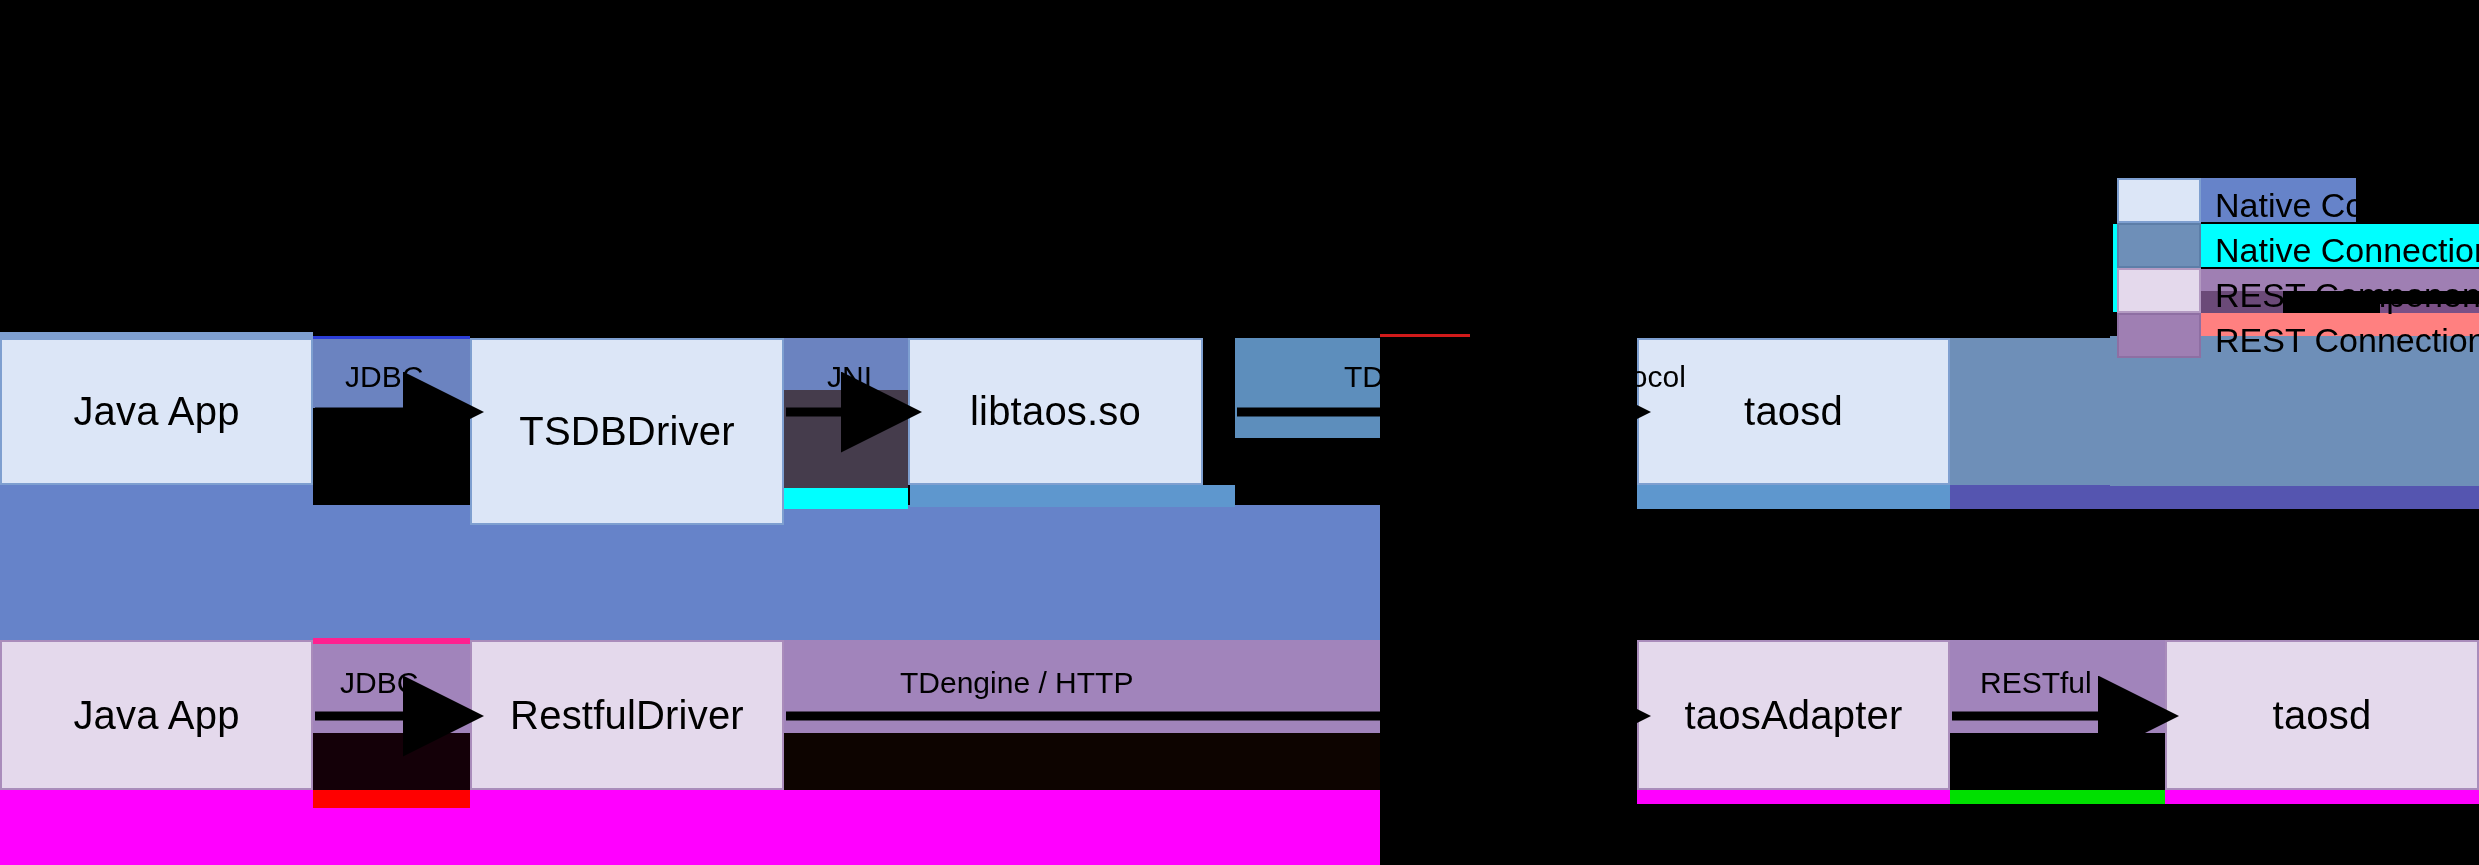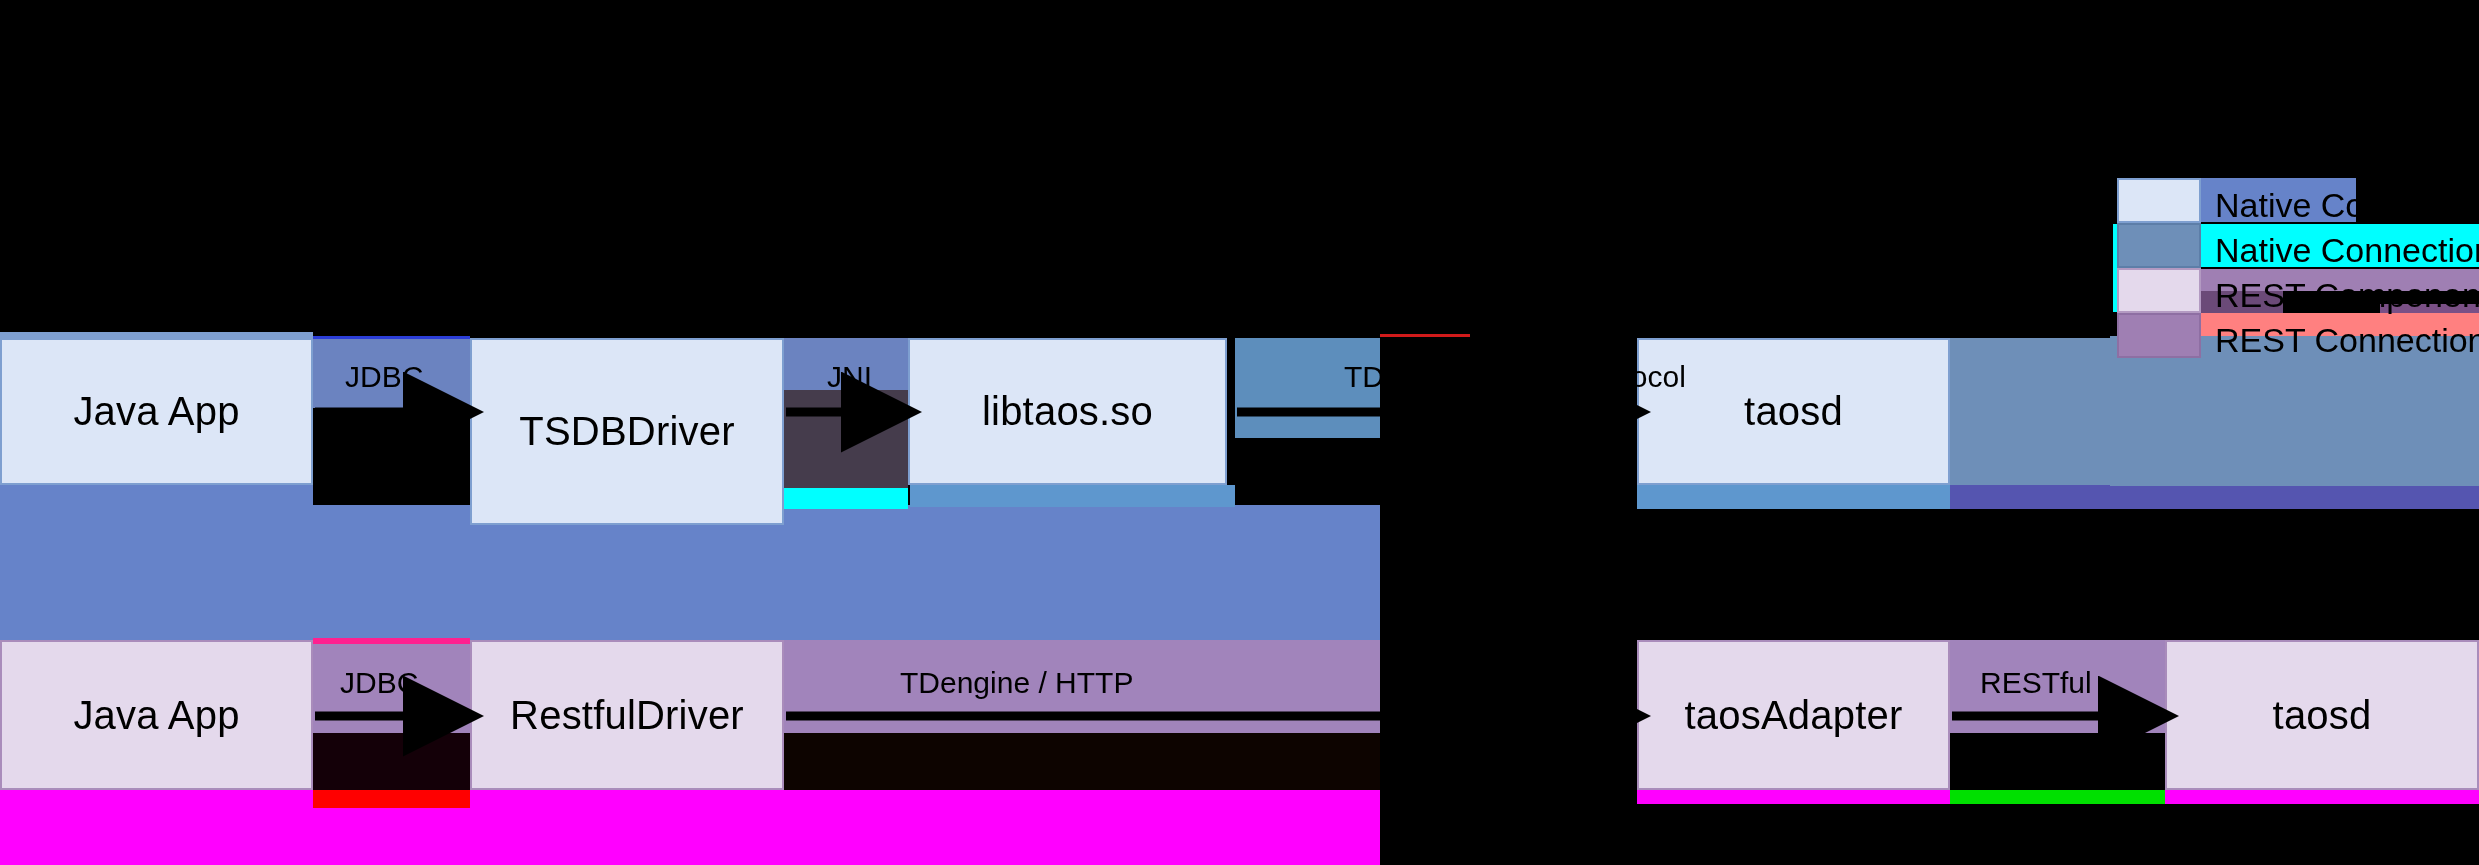--- a/index.html
+++ b/index.html
@@ -130,21 +130,21 @@
   <div class="band" style="left:2113px; top:224px; width:5px; height:88px; background:#00ffff;"></div>
 
   <div class="node native" style="left:0px; top:338px; width:313px; height:147px;">
     <span>Java App</span>
   </div>
 
   <div class="node native" style="left:470px; top:338px; width:314px; height:187px;">
     <span>TSDBDriver</span>
   </div>
 
-  <div class="node native" style="left:908px; top:338px; width:319px; height:147px;">
+  <div class="node native" style="left:908px; top:338px; width:295px; height:147px;">
     <span>libtaos.so</span>
   </div>
 
   <div class="node native" style="left:1637px; top:338px; width:313px; height:147px;">
     <span>taosd</span>
   </div>
 
   <div class="node rest" style="left:0px; top:640px; width:313px; height:150px;">
     <span>Java App</span>
   </div>

